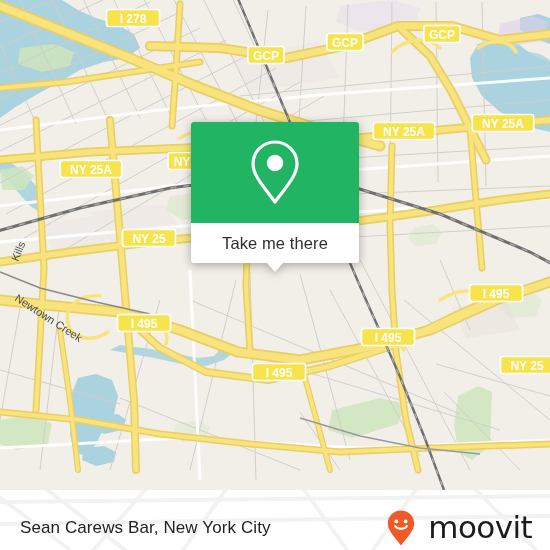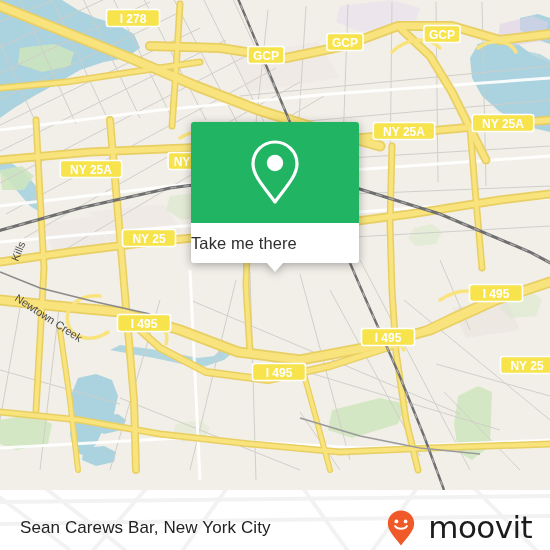--- a/index.html
+++ b/index.html
@@ -31,21 +31,21 @@
     filter:drop-shadow(0 2px 5px rgba(0,0,0,0.32));
   }
   #popup-top{
     height:101px;background:#21b563;
     border-radius:3px 3px 0 0;
     display:flex;align-items:center;justify-content:center;
   }
   #popup-bottom{
     height:40px;background:#ffffff;
     border-radius:0 0 3px 3px;
-    display:flex;align-items:center;
+    display:flex;align-items:center;justify-content:center;
     position:relative;
   }
   #popup-label{
     font-size:16.5px;color:#2f2f2f;letter-spacing:0.1px;
     font-family:"Liberation Sans","DejaVu Sans",sans-serif;
   }
   #popup-tail{
     position:absolute;left:50%;bottom:-9px;margin-left:-9px;
     width:0;height:0;
     border-left:9px solid transparent;

